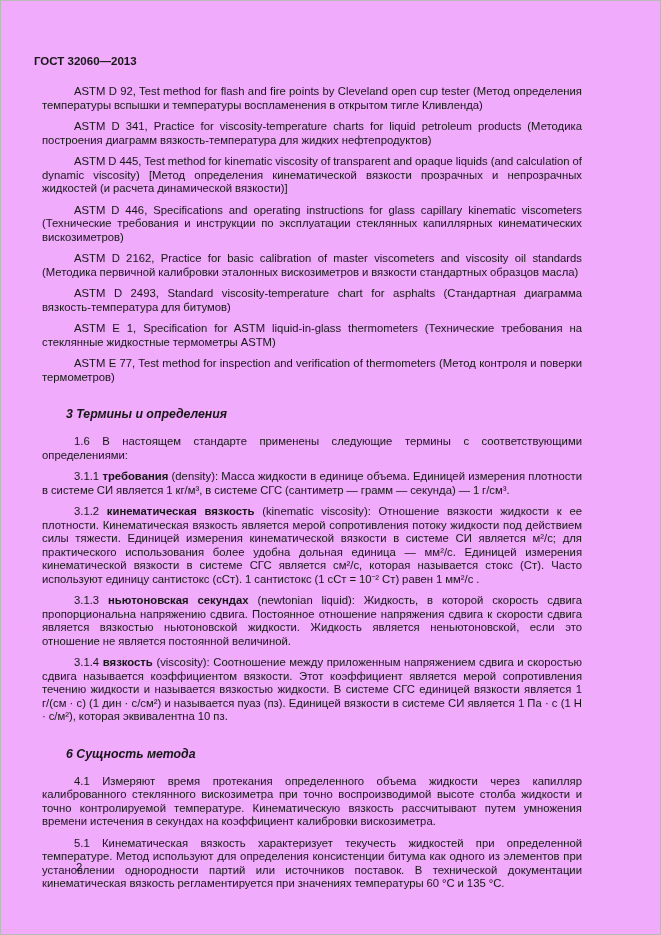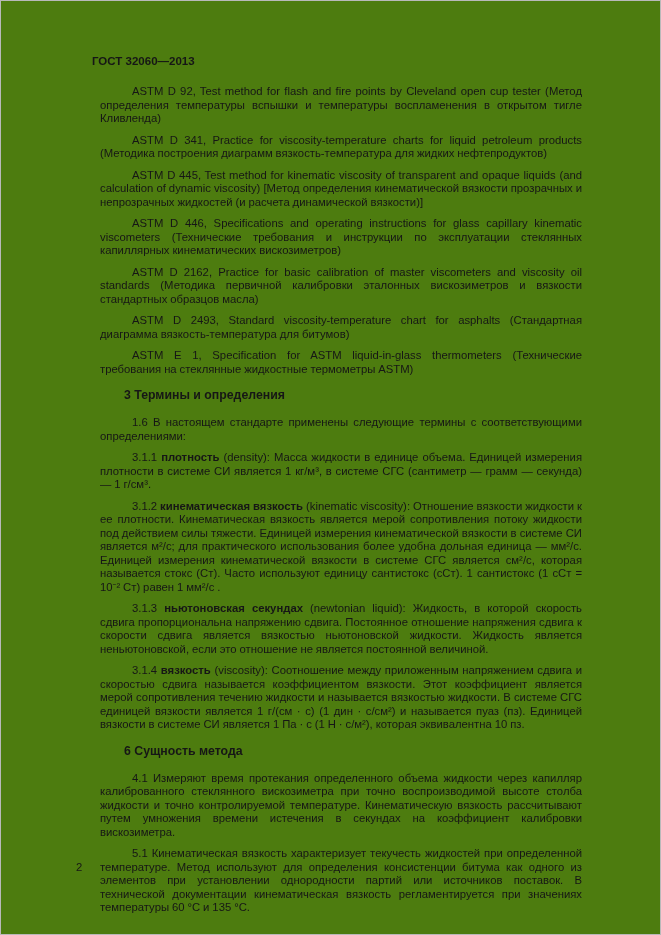--- a/index.html
+++ b/index.html
@@ -10,43 +10,44 @@
     background: #fdfdfd;
     font-family: "Liberation Sans", sans-serif;
     color: #161616;
     position: relative;
     overflow: hidden;
   }
   .sheet {
     position: absolute;
     inset: 0;
     border: 1px solid #b9b9b9;
-    background: #4d7c0f;
-    padding: 54px 70px 0 91px;
+    background: #f0abfc;
+    padding: 54px 70px 0 33px;
   }
   .doc-code {
     font-weight: bold;
     font-size: 11.5px;
     line-height: 13px;
     margin: 0 0 17px 0;
   }
   p.para {
     margin: 8px;
     font-size: 11.3px;
     line-height: 13.5px;
     text-align: justify;
     text-indent: 32px;
     word-spacing: -0.2px;
   }
   h2.section {
     font-size: 12.3px;
     line-height: 15px;
     font-weight: bold;
-    margin: 12px 0 13px 0;
+    margin: 23px 0 13px 0;
     text-indent: 32px;
+    font-style: italic;
   }
   .page-number {
     position: absolute;
     left: 75px;
     top: 860px;
     font-size: 11.3px;
     line-height: 13px;
   }
 </style>
 </head>
@@ -56,26 +57,27 @@
 
   <div class="doc-code">ГОСТ 32060—2013</div>
 
   <p class="para">ASTM D 92, Test method for flash and fire points by Cleveland open cup tester (Метод определения температуры вспышки и температуры воспламенения в открытом тигле Кливленда)</p>
   <p class="para">ASTM D 341, Practice for viscosity-temperature charts for liquid petroleum products (Методика построения диаграмм вязкость-температура для жидких нефтепродуктов)</p>
   <p class="para">ASTM D 445, Test method for kinematic viscosity of transparent and opaque liquids (and calculation of dynamic viscosity) [Метод определения кинематической вязкости прозрачных и непрозрачных жидкостей (и расчета динамической вязкости)]</p>
   <p class="para">ASTM D 446, Specifications and operating instructions for glass capillary kinematic viscometers (Технические требования и инструкции по эксплуатации стеклянных капиллярных кинематических вискозиметров)</p>
   <p class="para">ASTM D 2162, Practice for basic calibration of master viscometers and viscosity oil standards (Методика первичной калибровки эталонных вискозиметров и вязкости стандартных образцов масла)</p>
   <p class="para">ASTM D 2493, Standard viscosity-temperature chart for asphalts (Стандартная диаграмма вязкость-температура для битумов)</p>
   <p class="para">ASTM E 1, Specification for ASTM liquid-in-glass thermometers (Технические требования на стеклянные жидкостные термометры ASTM)</p>
+  <p class="para">ASTM E 77, Test method for inspection and verification of thermometers (Метод контроля и поверки термометров)</p>
 
   <h2 class="section">3 Термины и определения</h2>
 
   <p class="para">1.6 В настоящем стандарте применены следующие термины с соответствующими определениями:</p>
 
-  <p class="para"><span>3.1.1 </span><b>плотность</b><span> (density): Масса жидкости в единице объема. Единицей измерения плотности в системе СИ является 1 кг/м³, в системе СГС (сантиметр — грамм — секунда) — 1 г/см³.</span></p>
+  <p class="para"><span>3.1.1 </span><b>требования</b><span> (density): Масса жидкости в единице объема. Единицей измерения плотности в системе СИ является 1 кг/м³, в системе СГС (сантиметр — грамм — секунда) — 1 г/см³.</span></p>
 
   <p class="para"><span>3.1.2 </span><b>кинематическая вязкость</b><span> (kinematic viscosity): Отношение вязкости жидкости к ее плотности. Кинематическая вязкость является мерой сопротивления потоку жидкости под действием силы тяжести. Единицей измерения кинематической вязкости в системе СИ является м²/с; для практического использования более удобна дольная единица — мм²/с. Единицей измерения кинематической вязкости в системе СГС является см²/с, которая называется стокс (Ст). Часто используют единицу сантистокс (сСт). 1 сантистокс (1 сСт = 10⁻² Ст) равен 1 мм²/с .</span></p>
 
   <p class="para"><span>3.1.3 </span><b>ньютоновская секундах</b><span> (newtonian liquid): Жидкость, в которой скорость сдвига пропорциональна напряжению сдвига. Постоянное отношение напряжения сдвига к скорости сдвига является вязкостью ньютоновской жидкости. Жидкость является неньютоновской, если это отношение не является постоянной величиной.</span></p>
 
   <p class="para"><span>3.1.4 </span><b>вязкость</b><span> (viscosity): Соотношение между приложенным напряжением сдвига и скоростью сдвига называется коэффициентом вязкости. Этот коэффициент является мерой сопротивления течению жидкости и называется вязкостью жидкости. В системе СГС единицей вязкости является 1 г/(см · с) (1 дин · с/см²) и называется пуаз (пз). Единицей вязкости в системе СИ является 1 Па · с (1 Н · с/м²), которая эквивалентна 10 пз.</span></p>
 
   <h2 class="section">6 Сущность метода</h2>
 
   <p class="para">4.1 Измеряют время протекания определенного объема жидкости через капилляр калиброванного стеклянного вискозиметра при точно воспроизводимой высоте столба жидкости и точно контролируемой температуре. Кинематическую вязкость рассчитывают путем умножения времени истечения в секундах на коэффициент калибровки вискозиметра.</p>

